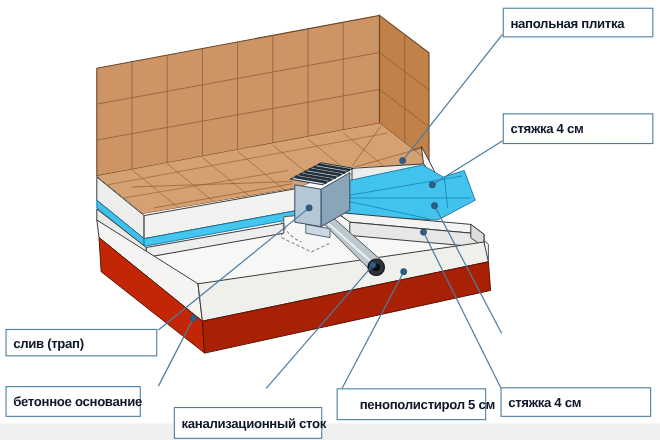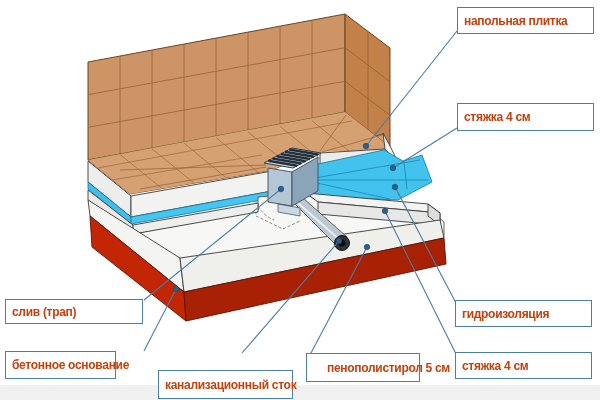--- a/index.html
+++ b/index.html
@@ -1,21 +1,21 @@
 <!DOCTYPE html>
 <html><head>
 <meta charset="utf-8">
 <style>
   html,body{margin:0;padding:0;background:#ffffff;}
   #stage{position:relative;width:600px;height:400px;background:#ffffff;overflow:hidden;
          font-family:"Liberation Sans",sans-serif;}
   #diagram-svg{position:absolute;left:0;top:0;}
   .callout{position:absolute;display:flex;align-items:center;box-sizing:border-box;
            background:#ffffff;border:1.6px solid #4d7f9e;padding:2px 6px;
-           font-size:12px;font-weight:700;letter-spacing:-0.3px;color:#c2410c;
+           font-size:12px;font-weight:700;letter-spacing:-0.3px;color:#0f172a;
            white-space:nowrap;line-height:1;}
 </style>
 </head>
 <body>
 
 <div id="stage">
 
 <svg id="diagram-svg" width="600" height="400" viewBox="0 0 600 400">
 
   <rect x="0" y="385" width="600" height="15" fill="#ededed" opacity="0.85"></rect>
@@ -152,37 +152,34 @@
 </svg>
 
   <div class="callout" style="left:457px;top:7px;width:137px;height:27px;">
     <span>напольная плитка</span>
   </div>
 
   <div class="callout" style="left:457px;top:103px;width:137px;height:28px;">
     <span>стяжка 4 см</span>
   </div>
 
-  <div class="callout" style="left:455px;top:300px;width:137px;height:27px;">
-    <span>гидроизоляция</span>
-  </div>
 
   <div class="callout" style="left:455px;top:352px;width:137px;height:27px;">
     <span>стяжка 4 см</span>
   </div>
 
-  <div class="callout" style="left:306px;top:353px;width:114px;height:29px;padding-left:20px;">
+  <div class="callout" style="left:306px;top:353px;width:136px;height:29px;padding-left:20px;">
     <span>пенополистирол 5 см</span>
   </div>
 
   <div class="callout" style="left:158px;top:370px;width:135px;height:29px;">
     <span>канализационный сток</span>
   </div>
 
-  <div class="callout" style="left:5px;top:351px;width:111px;height:28px;">
+  <div class="callout" style="left:5px;top:351px;width:123px;height:28px;">
     <span>бетонное основание</span>
   </div>
 
   <div class="callout" style="left:5px;top:299px;width:138px;height:25px;text-align:center;">
     <span>слив (трап)</span>
   </div>
 
 </div>
 
 </body></html>

